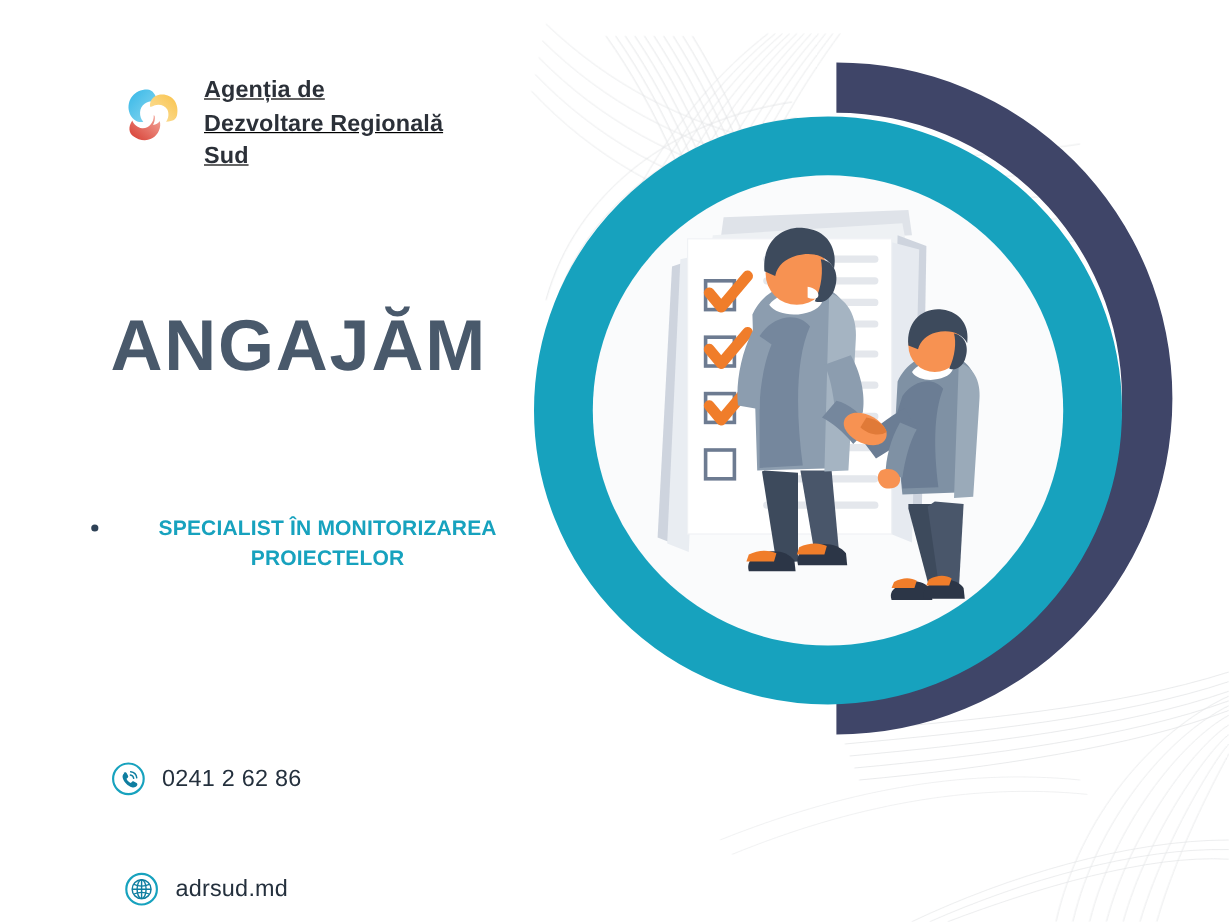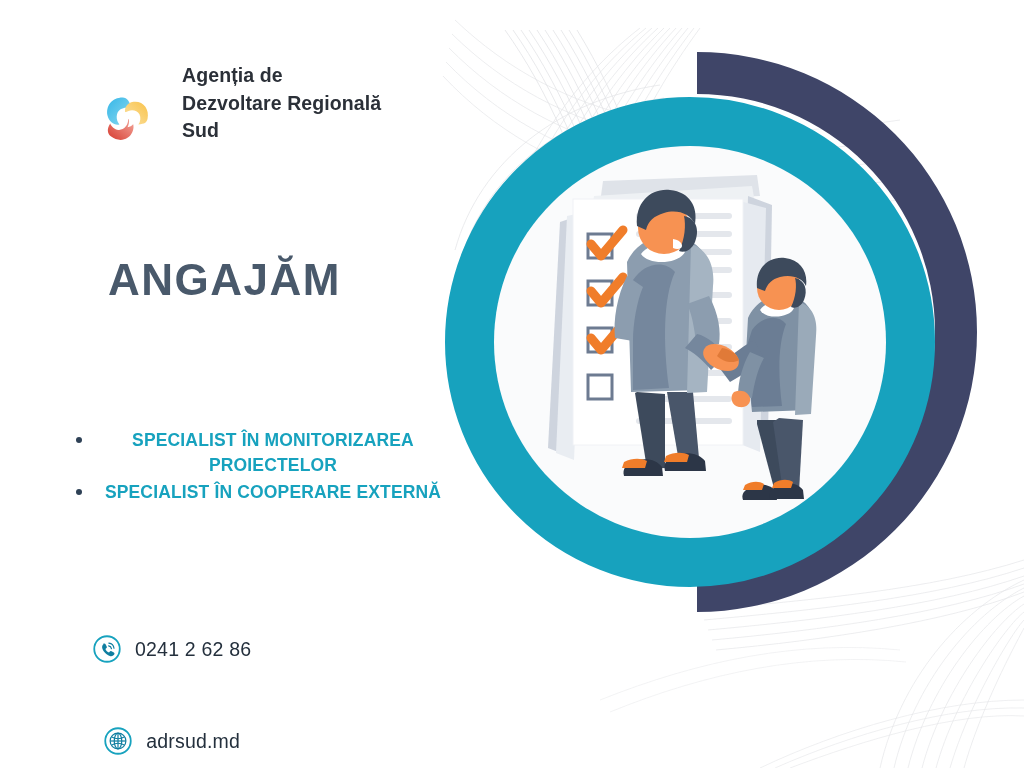--- a/index.html
+++ b/index.html
@@ -36,44 +36,45 @@
     height: 768px;
     pointer-events: none;
   }
 
   
   .logo-block {
     position: absolute;
     left: 100px;
     top: 62px;
     display: flex;
-    align-items: flex-end;
-    gap: 28px;
+    align-items: flex-start;
+    gap: 16px;
+    text-decoration: underline;
   }
   .logo-mark {
     width: 54px;
     height: 54px;
     flex: 0 0 auto;
     margin-top: 6px;
   }
   .logo-text {
     font-size: 19.5px;
     font-weight: bold;
     line-height: 1.42;
     color: #2b3038;
     letter-spacing: .1px;
     white-space: pre-line;
   }
 
   
   .headline {
     position: absolute;
-    left: 108px;
+    left: 92px;
     top: 258px;
-    font-size: 44px;
+    font-size: 60px;
     font-weight: bold;
     letter-spacing: 1.5px;
     color: #49596b;
     line-height: 1;
   }
 
   
   .positions {
     position: absolute;
     left: 70px;
@@ -372,21 +373,20 @@
     </svg>
     <div class="logo-text">Agenția de
 Dezvoltare Regională
 Sud</div>
   </div>
 
   <div class="headline">ANGAJĂM</div>
 
   <ul class="positions">
     <li>SPECIALIST ÎN MONITORIZAREA PROIECTELOR</li>
-    <li>SPECIALIST ÎN COOPERARE EXTERNĂ</li>
   </ul>
 
   <div class="contacts">
 
     <div class="contact">
       <svg class="contact-icon" viewBox="0 0 40 40">
         <circle cx="20" cy="20" r="17" fill="none" stroke="#17a2be" stroke-width="2.4"></circle>
         <path d="M14.8,13.2 c1.4,-1.1 2.8,-0.6 3.5,0.8 l1.3,2.6 c0.5,1 0.2,1.8 -0.7,2.5 l-1,0.8
                  c0.9,2.2 2.6,3.9 4.8,4.8 l0.8,-1 c0.7,-0.9 1.5,-1.2 2.5,-0.7 l2.6,1.3
                  c1.4,0.7 1.9,2.1 0.8,3.5 c-1.3,1.6 -3.4,2.2 -5.6,1.5

